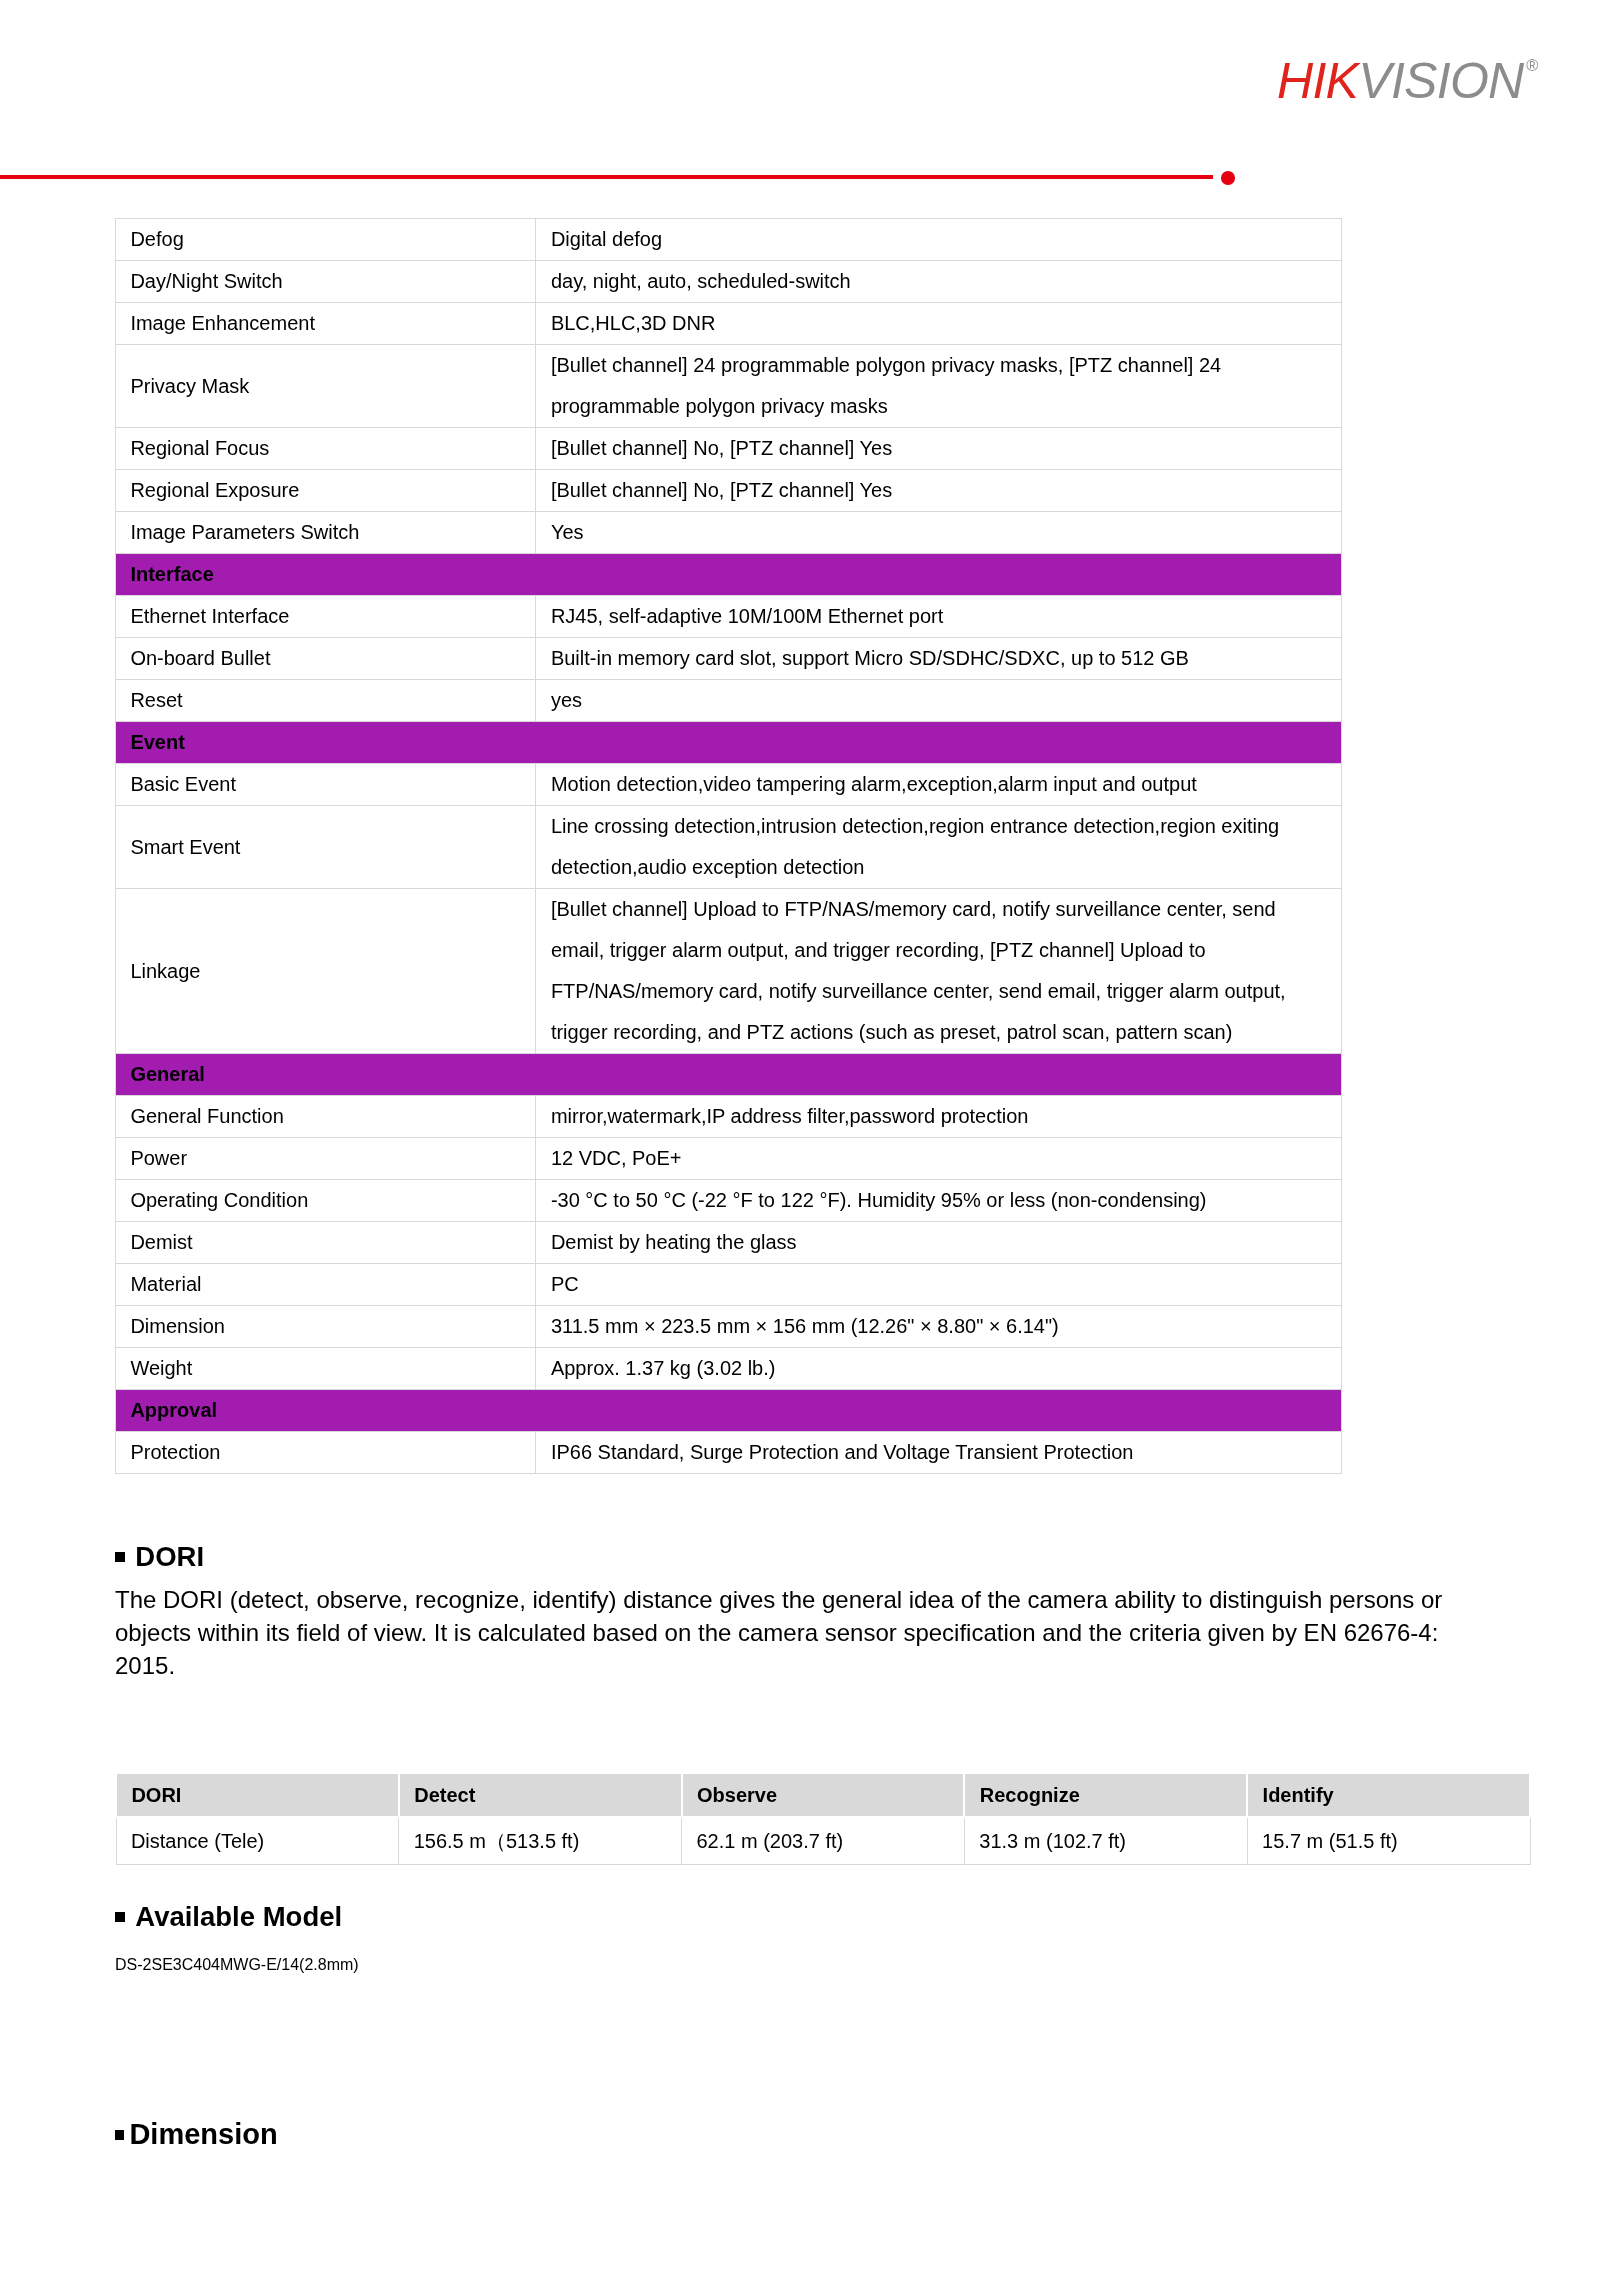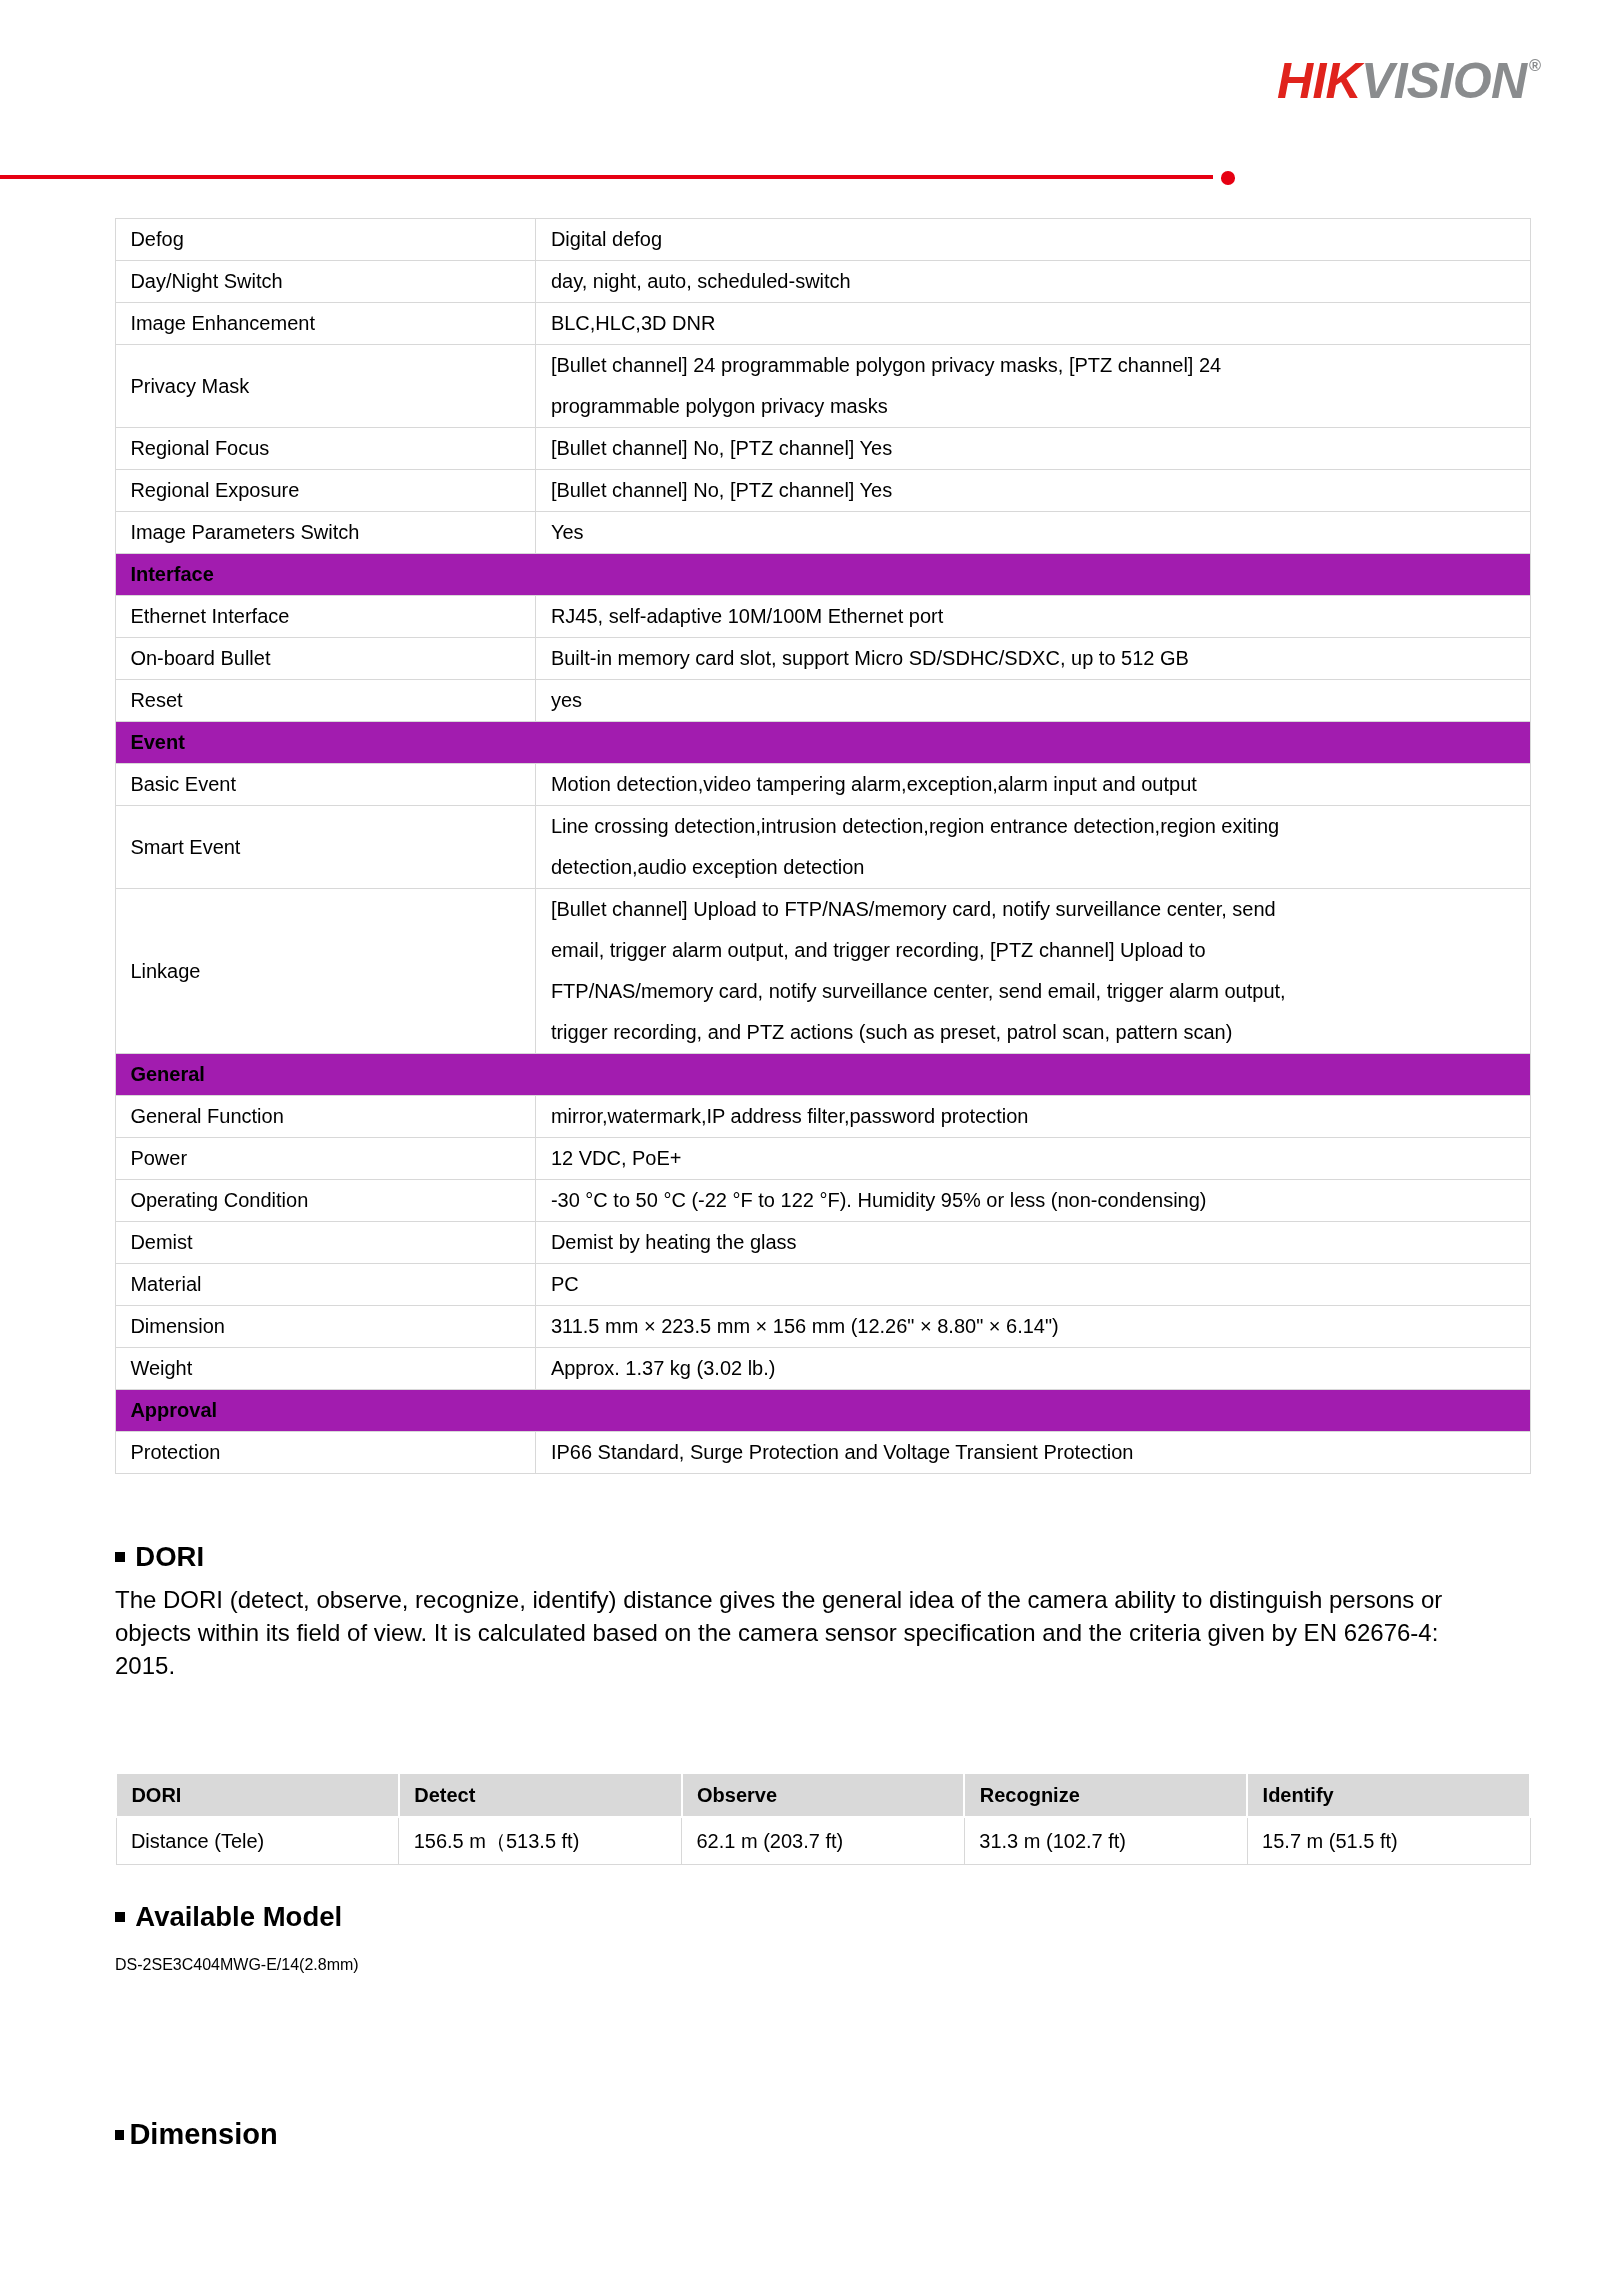--- a/index.html
+++ b/index.html
@@ -15,21 +15,21 @@
     color: #000000;
     overflow: hidden;
   }
 
   
   .logo {
     position: absolute;
     top: 52px;
     left: 1277px;
     font-style: italic;
-    font-weight: bold;
+    font-weight: normal;
     font-size: 50px;
     letter-spacing: -0.7px;
     white-space: nowrap;
   }
   .logo-hik   { color: #e0231c; }
   .logo-vision{ color: #8a8c8e; }
   .logo-reg   { font-size: 16.4px; color: #8a8c8e; vertical-align: 27.5px; font-style: normal; margin-left: 2.6px; }
 
   .red-rule {
     position: absolute;
@@ -53,21 +53,21 @@
   .content {
     position: absolute;
     top: 0;
     left: 115px;
     width: 1416px;
   }
 
   
   .spec-table {
     margin-top: 218px;
-    width: 1416px;
+    width: 1227px;
     border-collapse: collapse;
     table-layout: fixed;
     font-size: 20px;
   }
   .spec-table td {
     border: 1.3px solid #d8d8d8;
     line-height: 41px;
     vertical-align: middle;
     overflow: hidden;
   }

